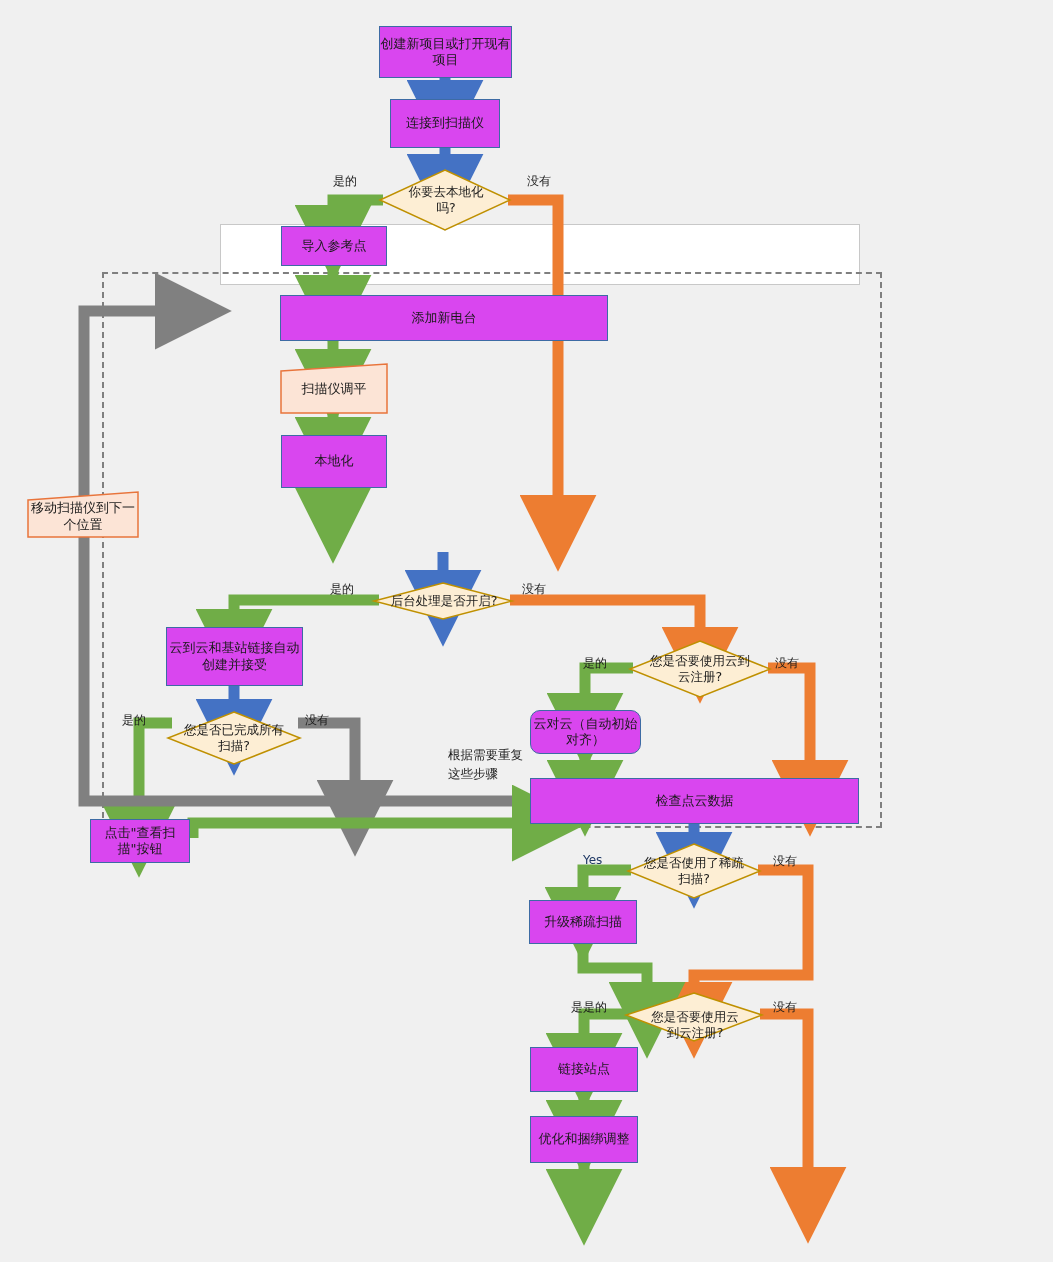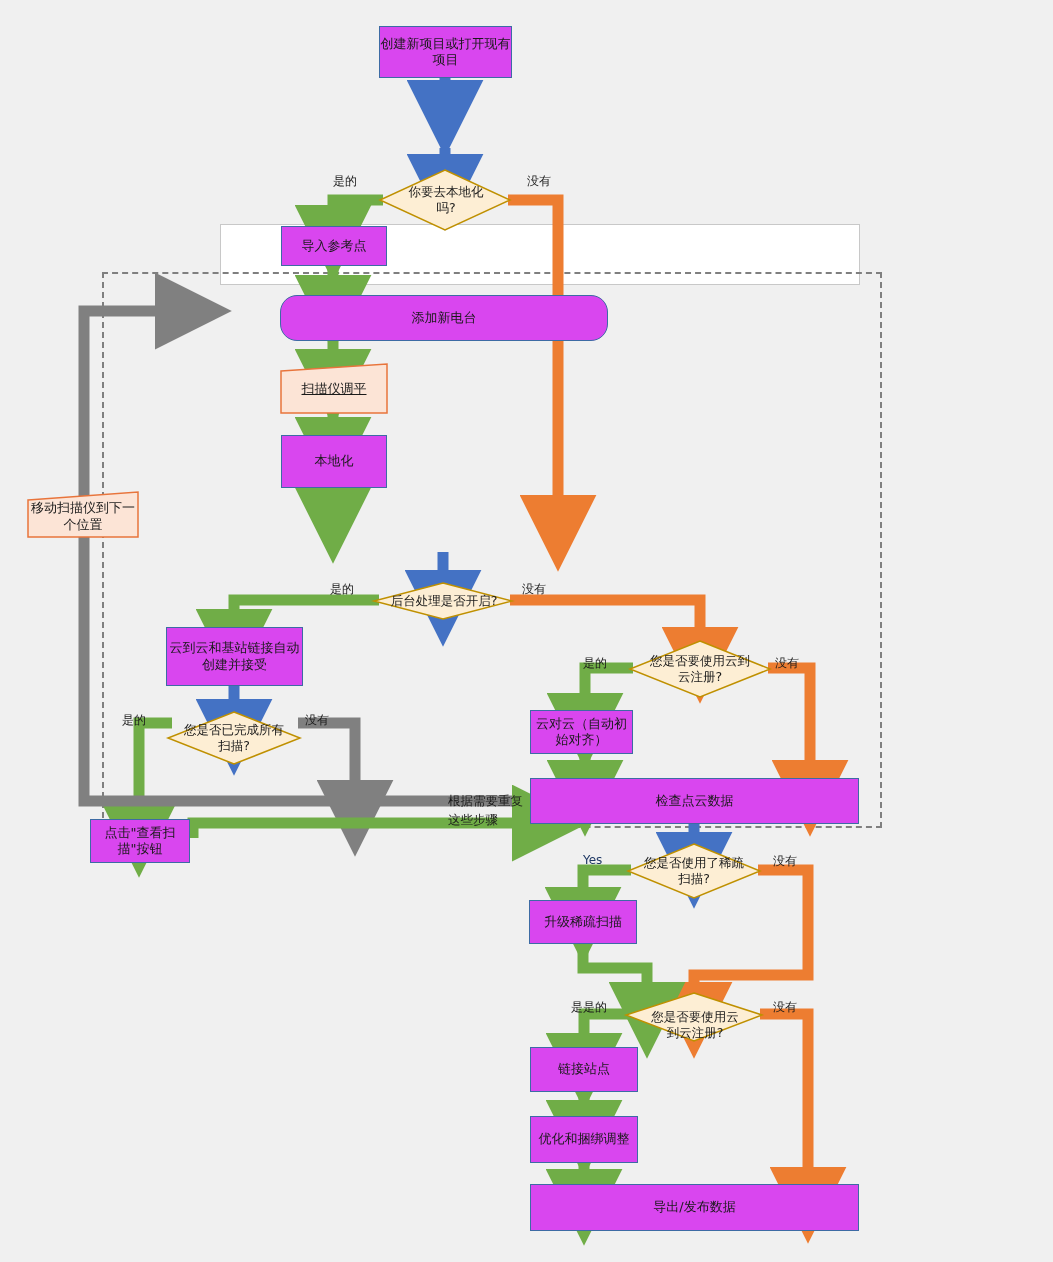--- a/index.html
+++ b/index.html
@@ -134,91 +134,91 @@
   <div class="node dec" style="left:648px;top:647px;width:104px;height:44px;">
     <span>您是否要使用云到云注册?</span>
   </div>
   <div class="node dec" style="left:644px;top:849px;width:100px;height:44px;">
     <span>您是否使用了稀疏扫描?</span>
   </div>
   <div class="node dec" style="left:648px;top:997px;width:94px;height:56px;">
     <span>您是否要使用云到云注册?</span>
   </div>
 
-  <div class="node manual" style="left:281px;top:366px;width:106px;height:47px;text-decoration:underline;">
+  <div class="node manual" style="left:281px;top:366px;width:106px;height:47px;">
     <span>扫描仪调平</span>
   </div>
   <div class="node manual" style="left:28px;top:496px;width:110px;height:41px;">
     <span>移动扫描仪到下一个位置</span>
   </div>
 
   <div class="node proc" style="left:379px;top:26px;width:133px;height:52px;">
     <span>创建新项目或打开现有项目</span>
   </div>
 
+  <div class="node proc" style="left:390px;top:99px;width:110px;height:49px;">
+    <span>连接到扫描仪</span>
+  </div>
 
   <div class="node proc" style="left:281px;top:226px;width:106px;height:40px;">
     <span>导入参考点</span>
   </div>
 
-  <div class="node proc" style="left:280px;top:295px;width:328px;height:46px;border-radius:17px;">
+  <div class="node proc" style="left:280px;top:295px;width:328px;height:46px;">
     <span>添加新电台</span>
   </div>
 
   <div class="node proc" style="left:281px;top:435px;width:106px;height:53px;">
     <span>本地化</span>
   </div>
 
 
   <div class="node proc" style="left:166px;top:627px;width:137px;height:59px;">
     <span>云到云和基站链接自动创建并接受</span>
   </div>
 
   <div class="node proc" style="left:90px;top:819px;width:100px;height:44px;">
     <span>点击"查看扫描"按钮</span>
   </div>
 
-  <div class="node proc" style="left:530px;top:710px;width:103px;height:44px;">
+  <div class="node proc" style="left:530px;top:710px;width:111px;height:44px;border-radius:10px;">
     <span>云对云（自动初始对齐）</span>
   </div>
 
   <div class="node proc" style="left:530px;top:778px;width:329px;height:46px;">
     <span>检查点云数据</span>
   </div>
 
   <div class="node proc" style="left:529px;top:900px;width:108px;height:44px;">
     <span>升级稀疏扫描</span>
   </div>
 
   <div class="node proc" style="left:530px;top:1047px;width:108px;height:45px;">
     <span>链接站点</span>
   </div>
 
   <div class="node proc" style="left:530px;top:1116px;width:108px;height:47px;">
     <span>优化和捆绑调整</span>
   </div>
 
-  <div class="node proc" style="left:530px;top:1184px;width:329px;height:47px;">
-    <span>导出/发布数据</span>
-  </div>
 
   <div class="lbl" style="left:333px;top:173px;">是的</div>
   <div class="lbl" style="left:527px;top:173px;">没有</div>
 
   <div class="lbl" style="left:330px;top:581px;">是的</div>
   <div class="lbl" style="left:522px;top:581px;">没有</div>
 
   <div class="lbl" style="left:122px;top:712px;">是的</div>
   <div class="lbl" style="left:305px;top:712px;">没有</div>
 
   <div class="lbl" style="left:583px;top:655px;">是的</div>
   <div class="lbl" style="left:775px;top:655px;">没有</div>
 
   <div class="lbl navy" style="left:583px;top:853px;">Yes</div>
   <div class="lbl" style="left:773px;top:853px;">没有</div>
 
   <div class="lbl" style="left:571px;top:999px;">是是的</div>
   <div class="lbl" style="left:773px;top:999px;">没有</div>
 
-  <div class="note" style="left:448px;top:746px;width:120px;margin-top:46px;">根据需要重复
+  <div class="note" style="left:448px;top:746px;width:120px;">根据需要重复
 这些步骤</div>
 
 </div>
 
 </body></html>

